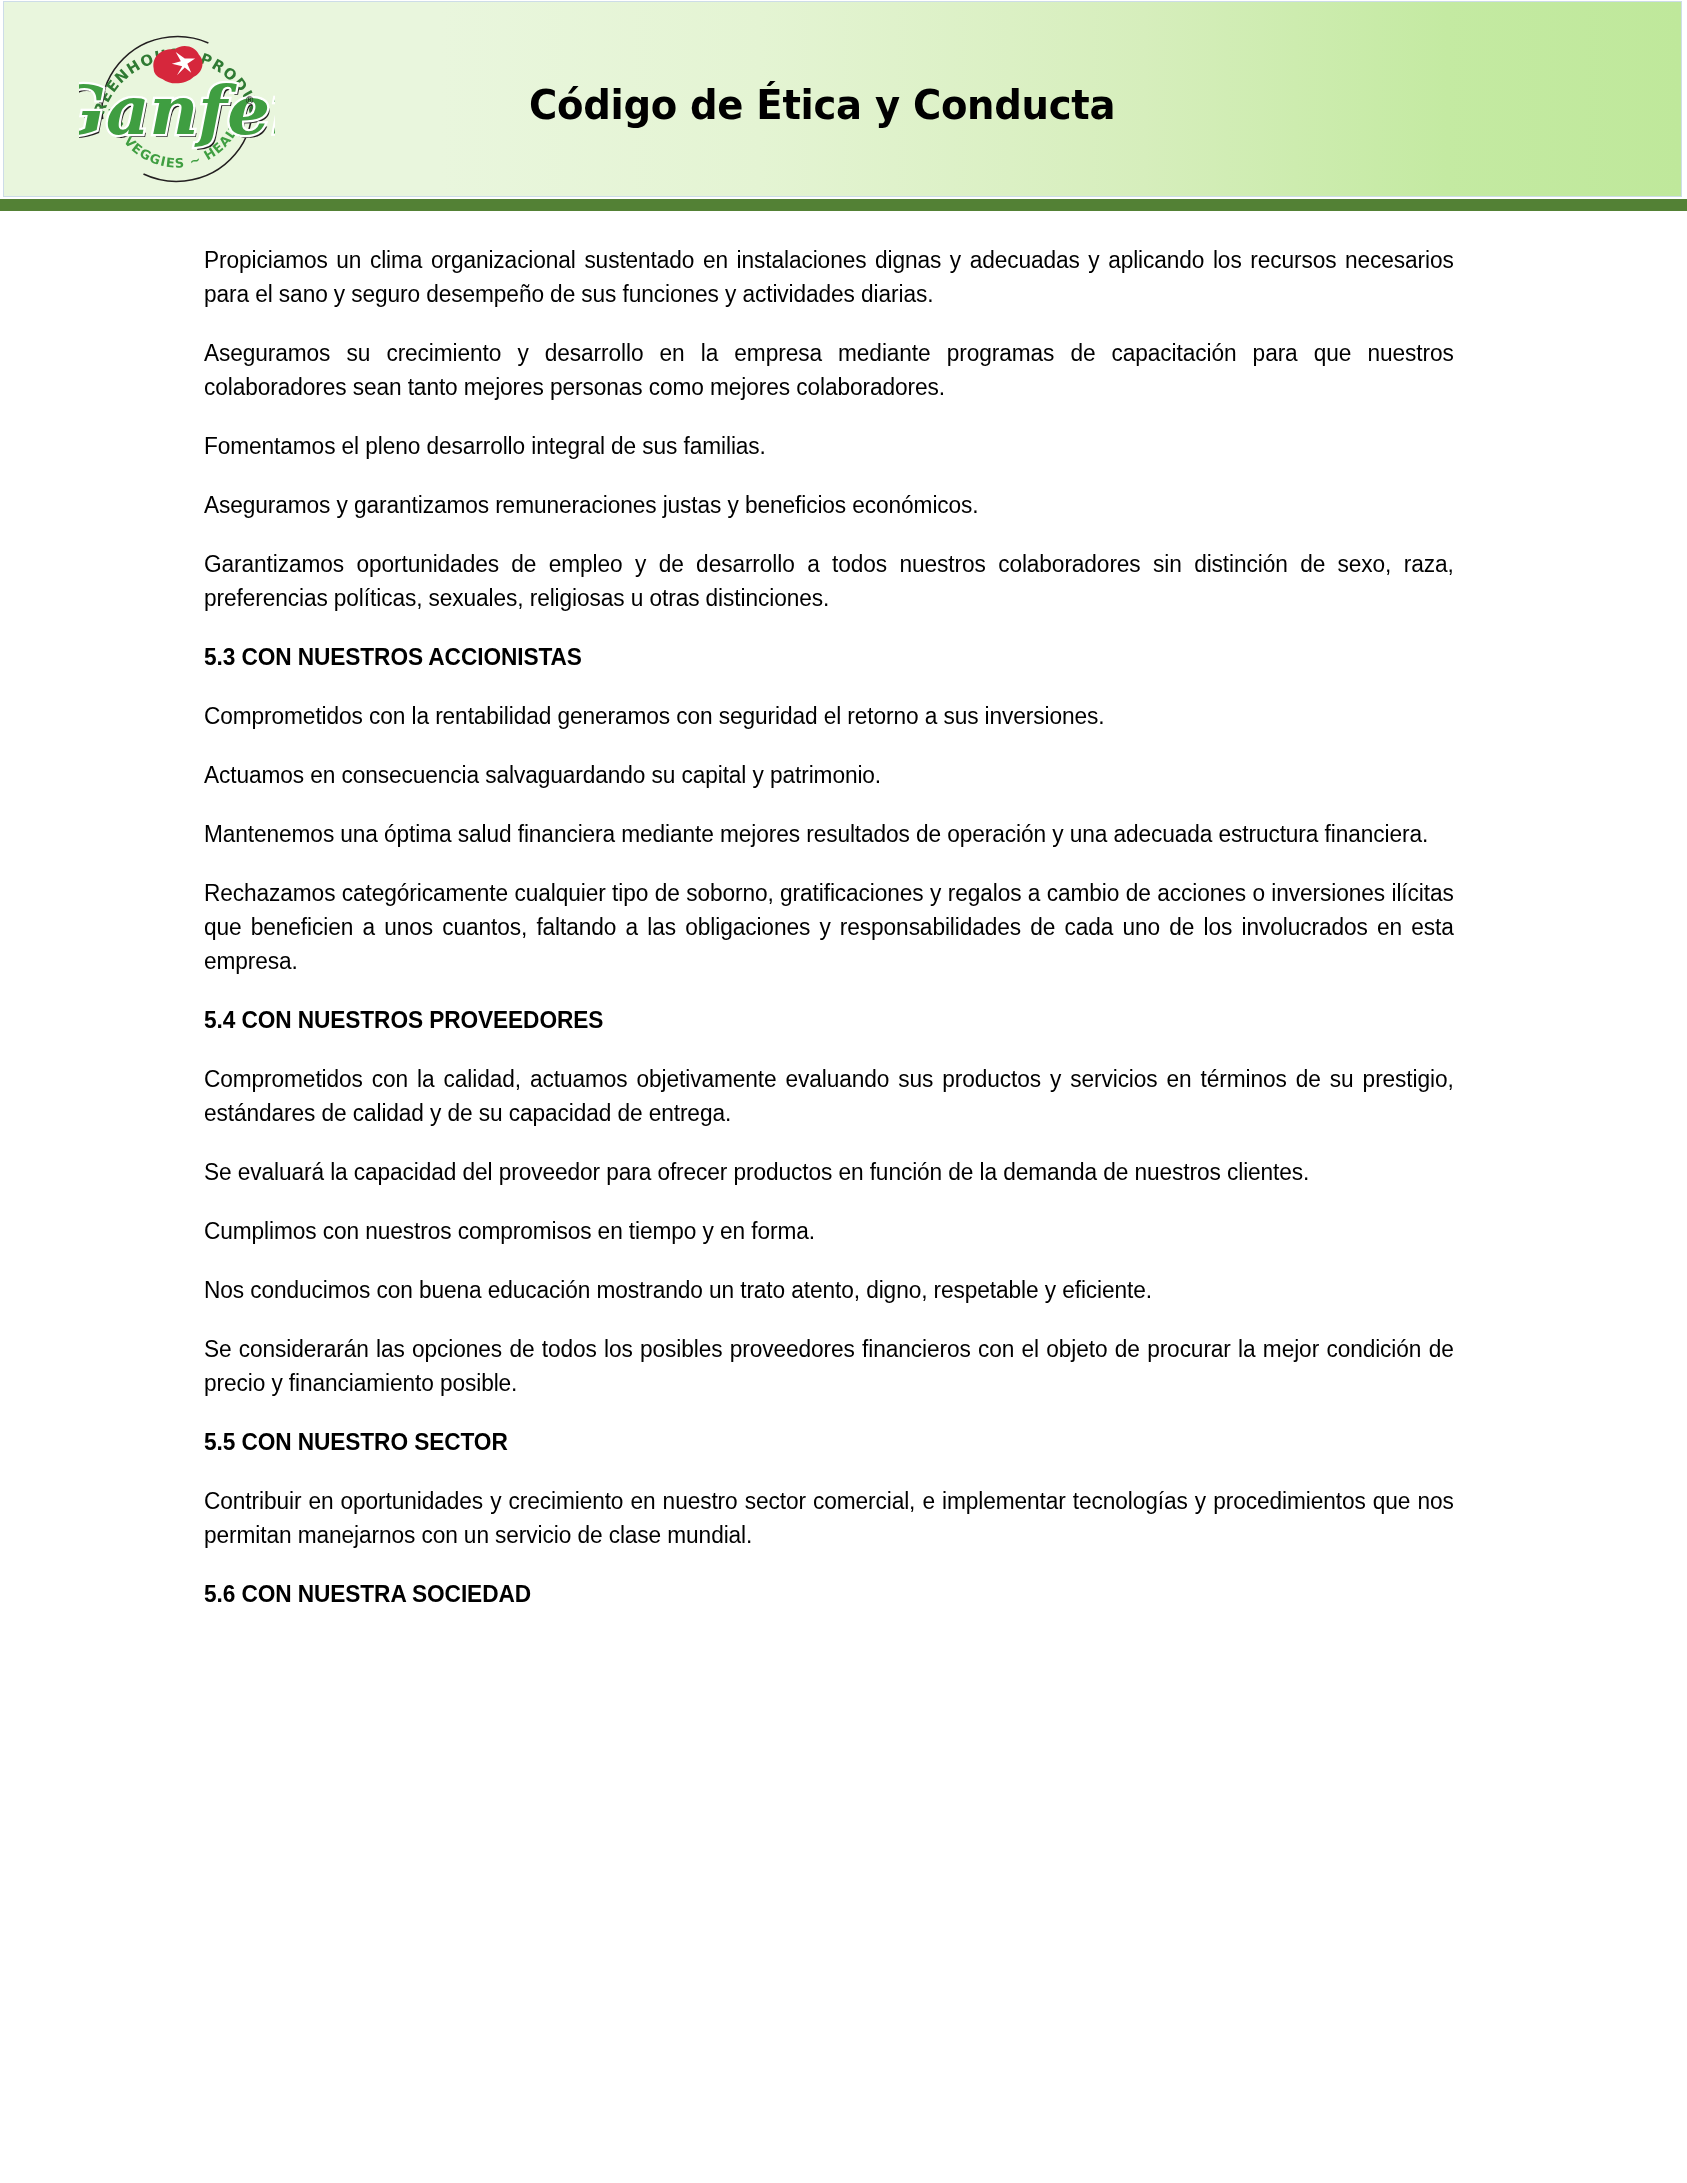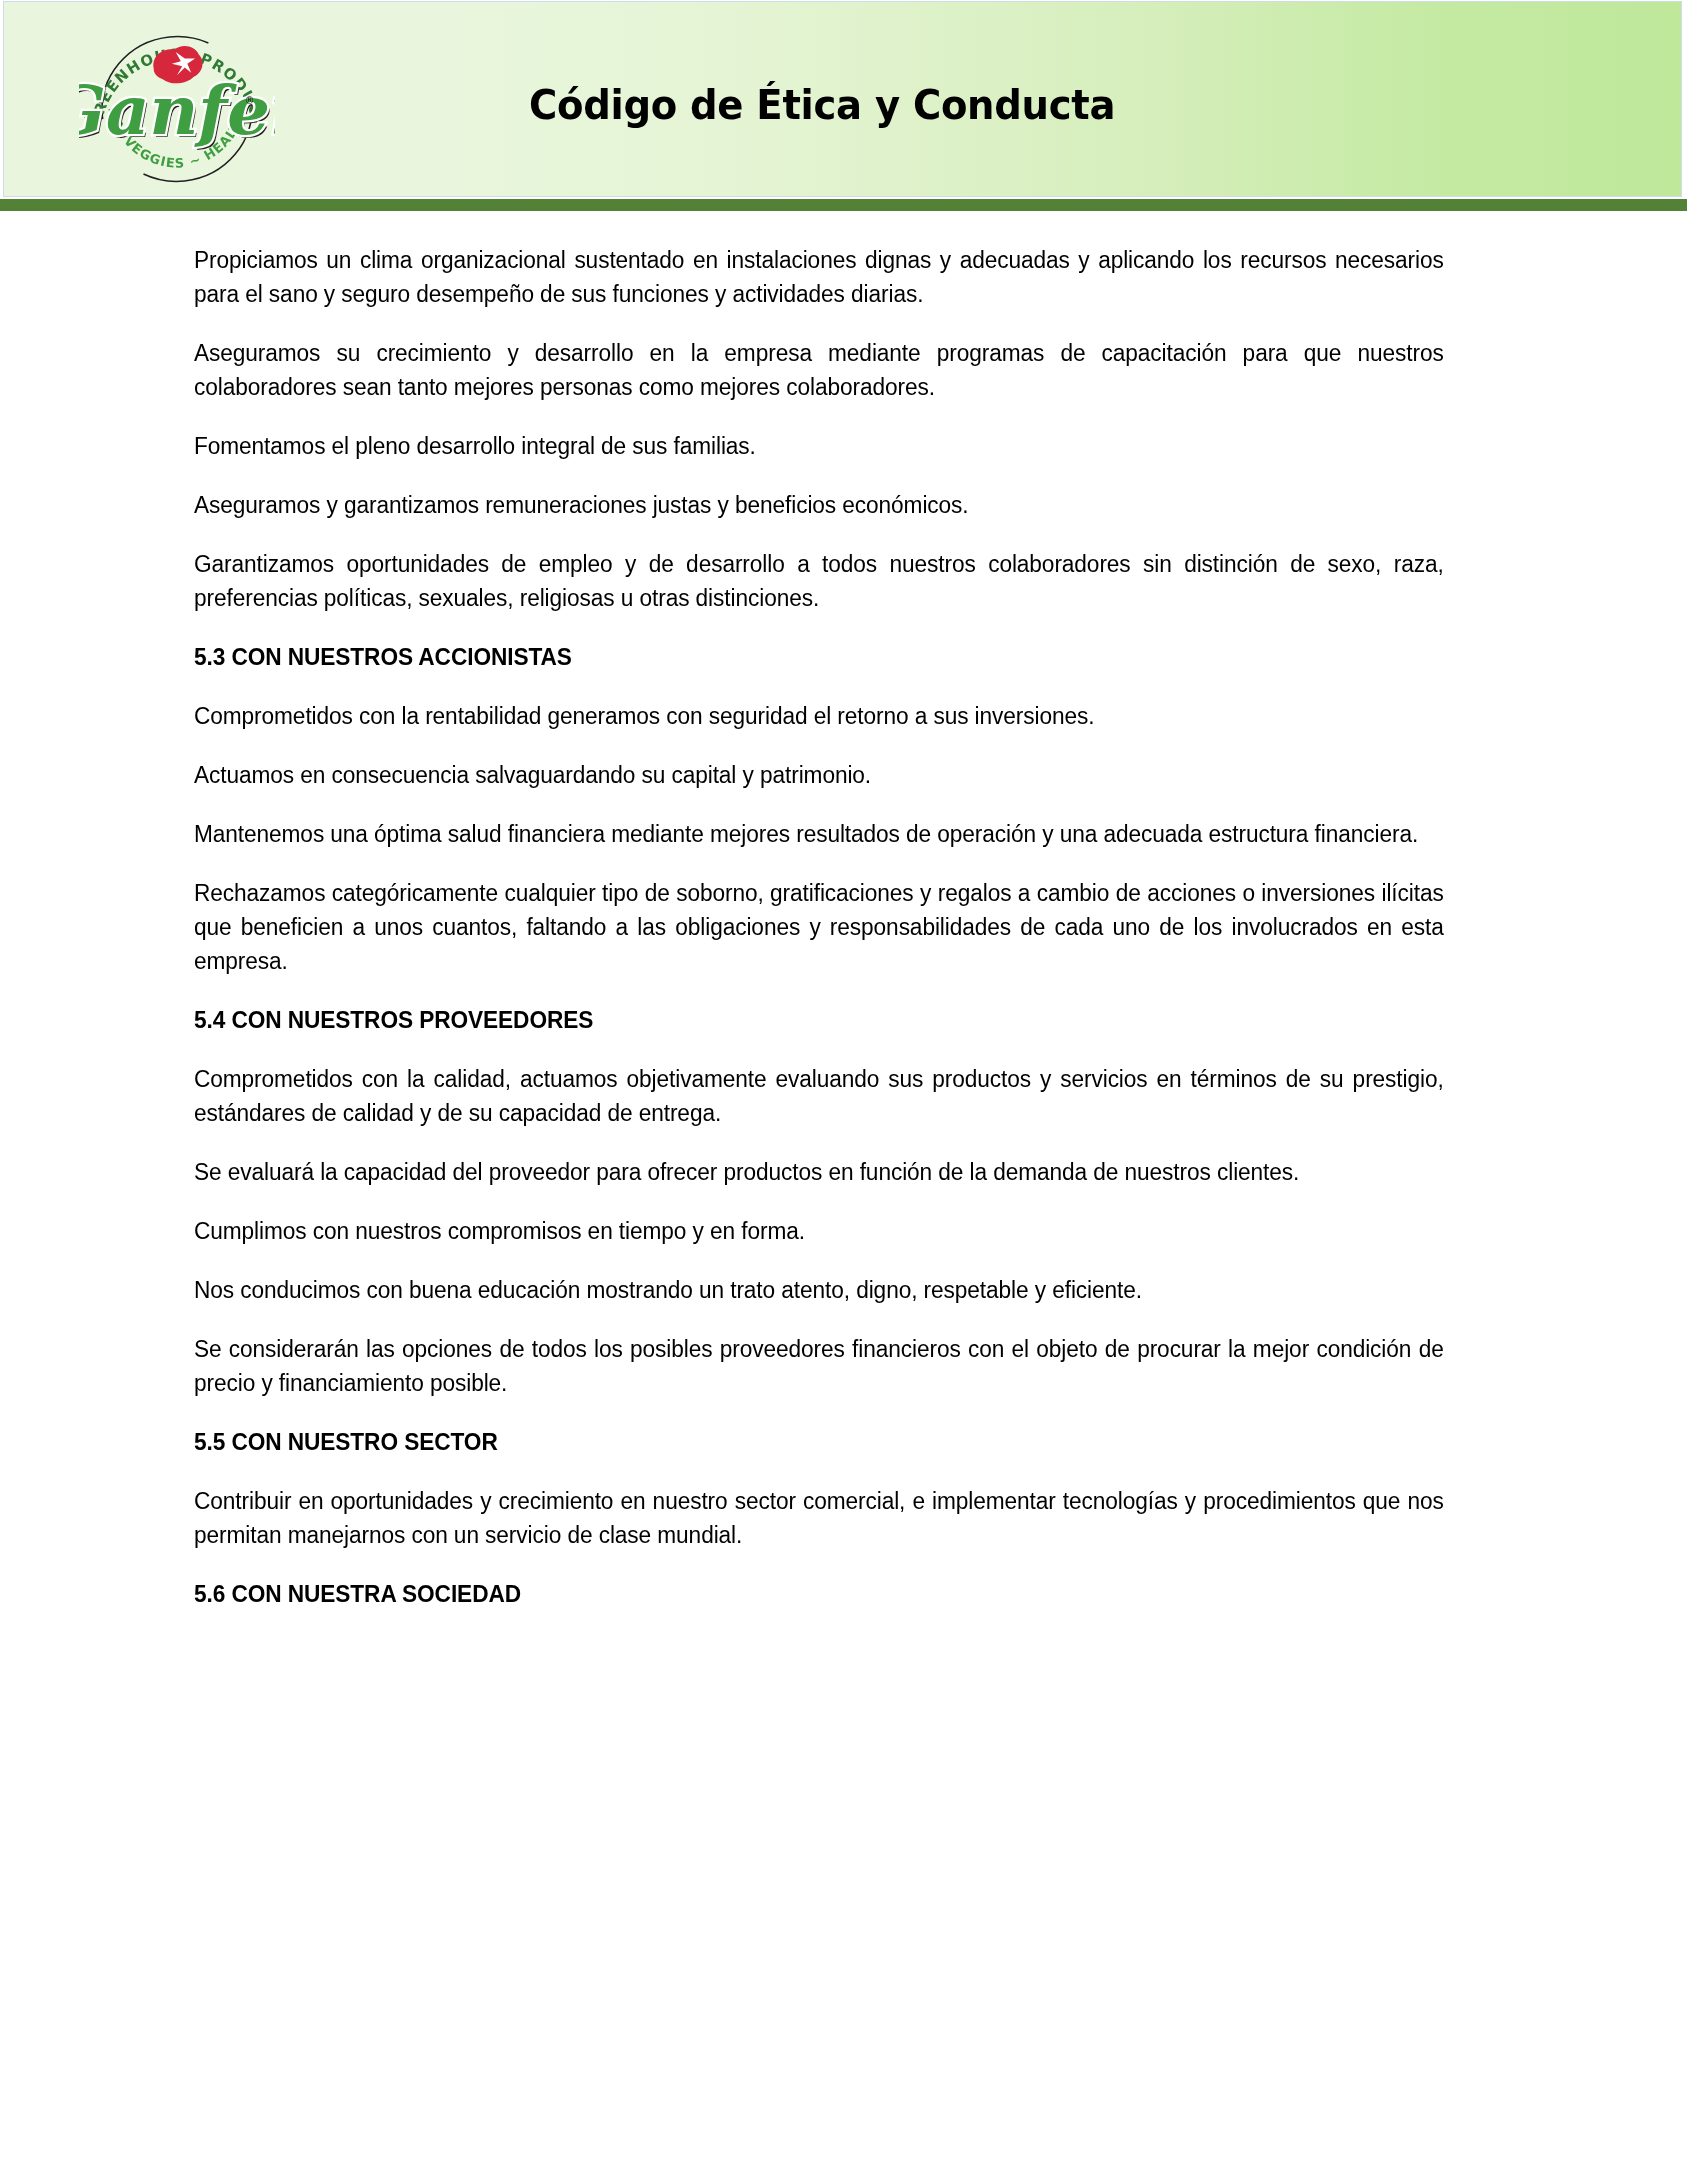--- a/index.html
+++ b/index.html
@@ -78,21 +78,21 @@
     color: #000000;
     white-space: nowrap;
     transform: scaleX(0.94);
     transform-origin: left center;
   }
 
   
   .content {
     position: absolute;
     top: 243px;
-    left: 194px;
+    left: 204px;
     width: 1295px;
   }
 
   p.body-par {
     margin: 0 0 25px 0;
     font-family: "Liberation Sans", sans-serif;
     font-size: 23.5px;
     line-height: 34px;
     color: #000000;
     text-align: justify;

